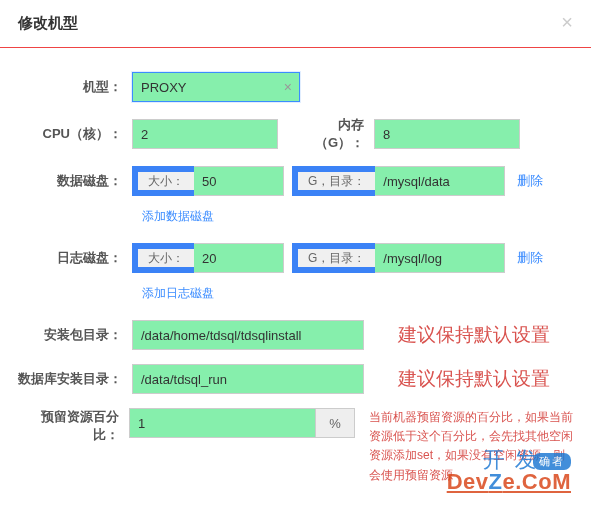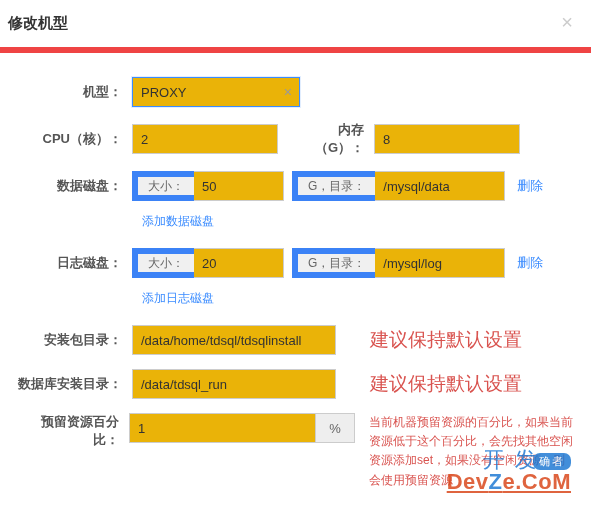--- a/index.html
+++ b/index.html
@@ -6,22 +6,22 @@
     body {
       font-family: "Microsoft YaHei", Arial, sans-serif;
       font-size: 13px;
       color: #333;
       background: #fff;
       width: 591px;
       height: 507px;
       position: relative;
     }
     .modal-header {
-      padding: 14px 8px;
-      border-bottom: 6px solid #ef4444;
+      padding: 14px 18px;
+      border-bottom: 1px solid #ef4444;
       position: relative;
     }
     .modal-title {
       font-size: 15px;
       font-weight: bold;
       color: #333;
     }
     .close-btn {
       position: absolute;
       right: 18px;
@@ -47,21 +47,21 @@
       color: #555;
       font-size: 13px;
     }
     .input-wrap { position: relative; }
     .input-text {
       height: 30px;
       border: 1px solid #ccc;
       padding: 0 8px;
       font-size: 13px;
       color: #333;
-      background: #eab308;
+      background: #86efac;
       outline: none;
     }
     .input-type {
       width: 168px;
       border: 1px solid #3b8cff;
       box-shadow: 0 0 0 1px rgba(59,140,255,0.15);
       padding-right: 26px;
     }
     .clear-x {
       position: absolute;
@@ -109,21 +109,21 @@
       font-size: 13px;
     }
     .add-link {
       color: #3b8cff;
       cursor: pointer;
       font-size: 12px;
       margin-left: 124px;
       margin-bottom: 18px;
       display: inline-block;
     }
-    .path-input { width: 204px; }
+    .path-input { width: 232px; }
     .hint-red {
       color: #d9534f;
       font-size: 19px;
       margin-left: 34px;
     }
     .percent-row { display: flex; align-items: flex-start; margin-bottom: 12px; }
     .percent-group { display: flex; }
     .percent-input { width: 186px; border-right: none; }
     .percent-addon {
       background: #eee;

